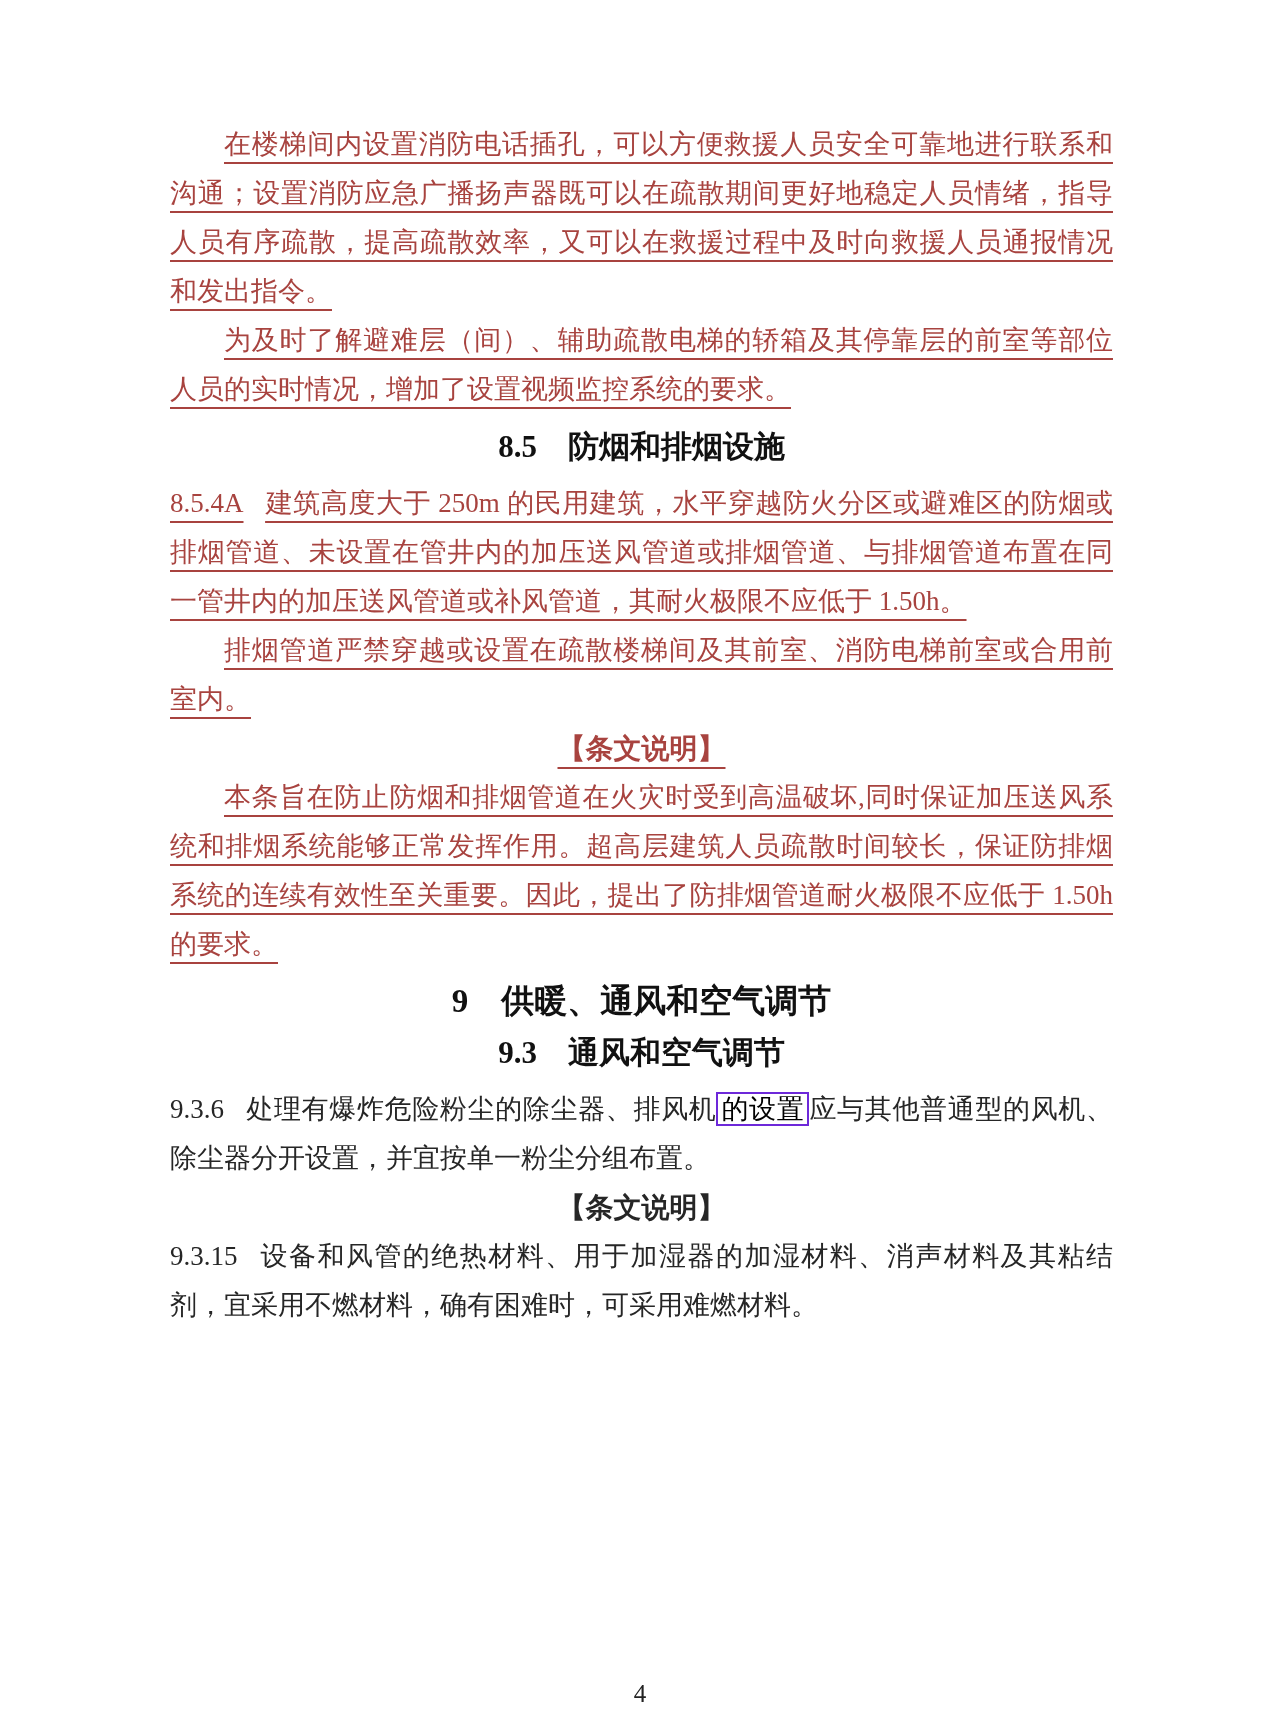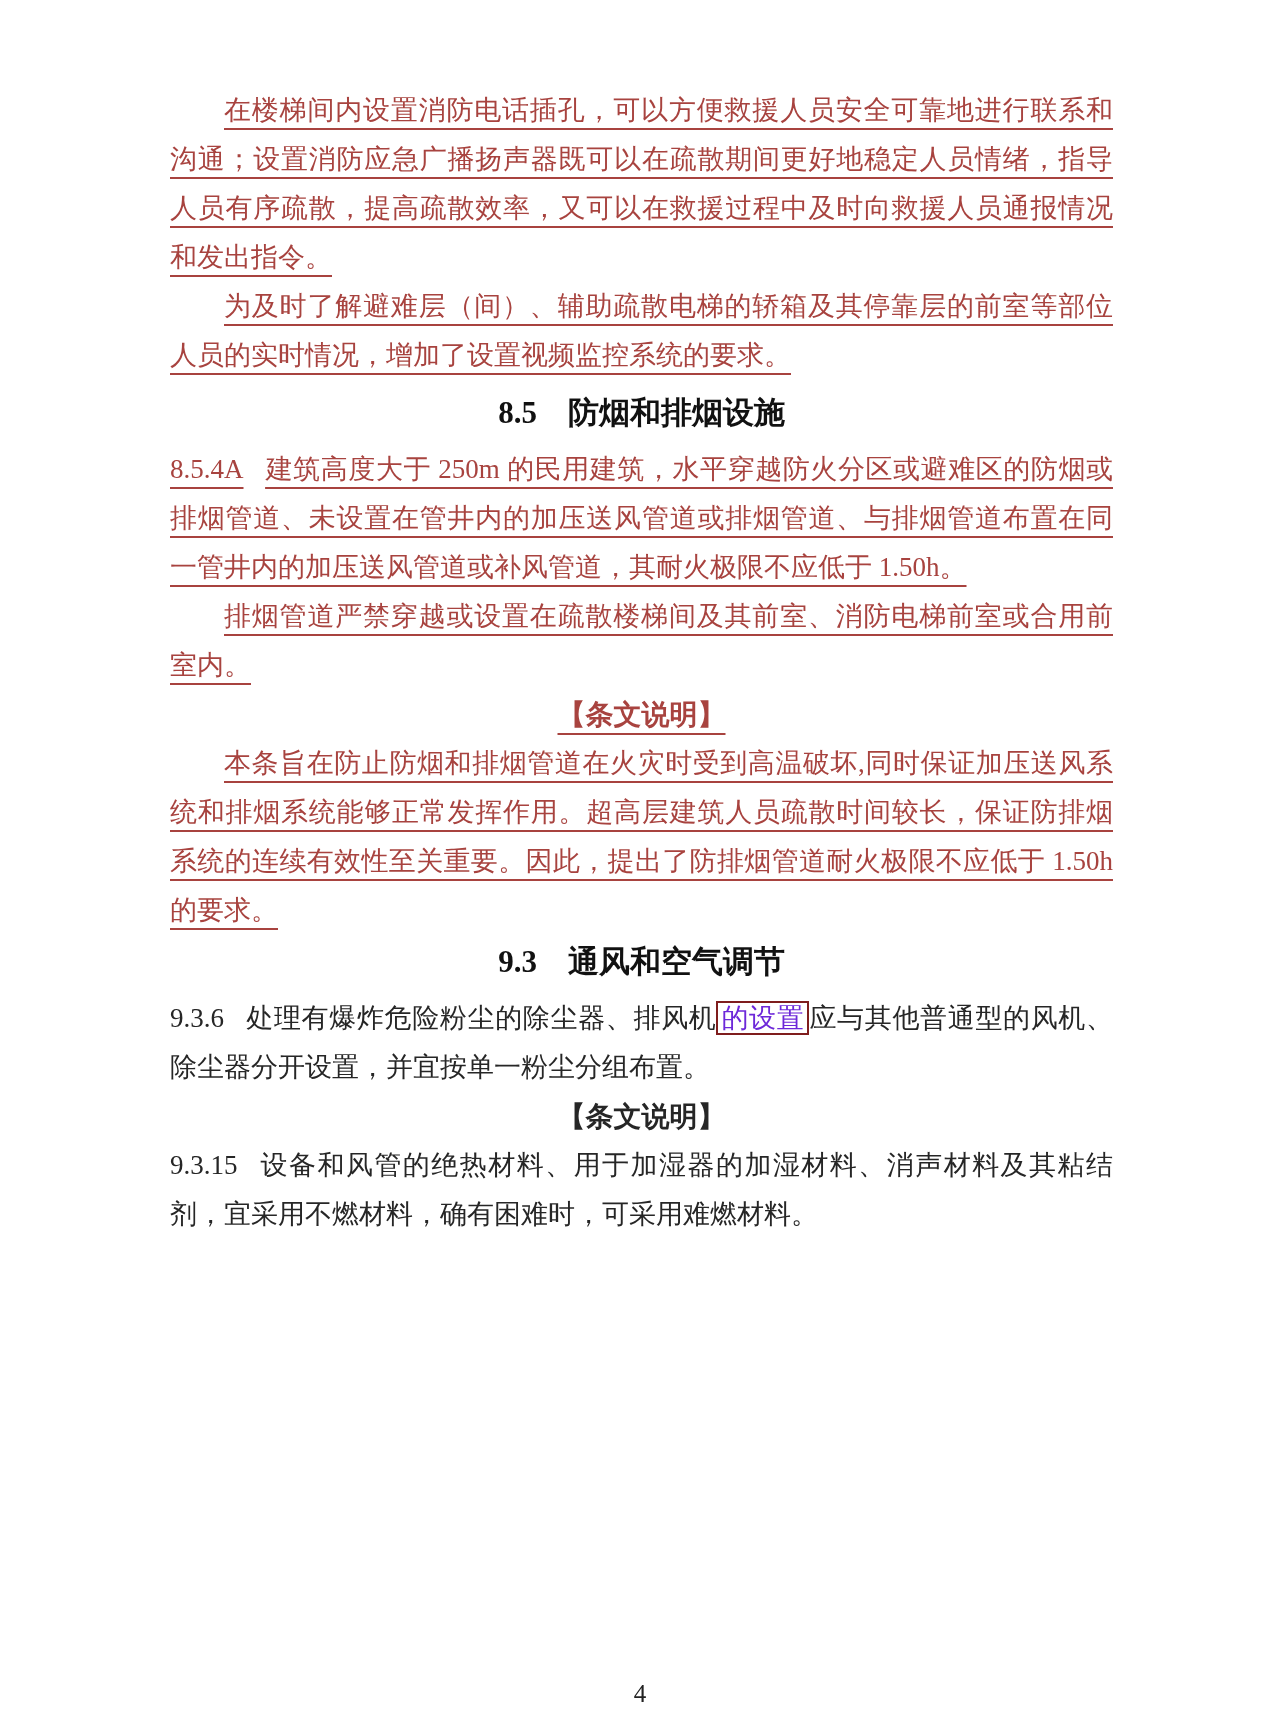--- a/index.html
+++ b/index.html
@@ -1,21 +1,21 @@
 <!DOCTYPE html>
 <html><head>
 <meta charset="utf-8">
 <style>
   html, body { margin: 0; padding: 0; background: #ffffff; }
   .doc {
     position: relative;
     width: 1280px;
     height: 1723px;
     box-sizing: border-box;
-    padding: 86px 167px 0 170px;
+    padding: 120px 167px 0 170px;
     background: #ffffff;
     font-family: "Liberation Serif", "DejaVu Serif", serif;
     color: #262626;
     overflow: hidden;
   }
   p.body-p {
     margin: 0;
     font-size: 27px;
     line-height: 49px;
     text-align: justify;
@@ -49,23 +49,23 @@
     line-height: 49px;
     text-align: center;
   }
   .note-label-red {
     color: #a8433f;
     text-decoration-line: underline;
     text-decoration-thickness: 1.5px;
     text-underline-offset: 9px;
   }
   .boxed {
-    border: 2px solid #7f1d1d;
+    border: 2px solid #6d28d9;
     padding: 0 3px;
-    color: #6d28d9;
+    color: #000000;
   }
   .ins-red {
     color: #a8433f;
     text-decoration-line: underline;
     text-decoration-thickness: 1.5px;
     text-underline-offset: 9px;
   }
   .m-top { margin-top: 6px; }
   .page-number {
     position: absolute;
@@ -93,20 +93,23 @@
   </div>
 
   <p class="body-p red u"><span class="clause-label">8.5.4A</span><span>建筑高度大于 250m 的民用建筑，水平穿越防火分区或避难区的防烟或排烟管道、未设置在管井内的加压送风管道或排烟管道、与排烟管道布置在同一管井内的加压送风管道或补风管道，其耐火极限不应低于 1.50h。</span></p>
 
   <p class="body-p red u indent">排烟管道严禁穿越或设置在疏散楼梯间及其前室、消防电梯前室或合用前室内。</p>
 
   <p class="note-label note-label-red">【条文说明】</p>
 
   <p class="body-p red u indent">本条旨在防止防烟和排烟管道在火灾时受到高温破坏,同时保证加压送风系统和排烟系统能够正常发挥作用。超高层建筑人员疏散时间较长，保证防排烟系统的连续有效性至关重要。因此，提出了防排烟管道耐火极限不应低于 1.50h 的要求。</p>
 
+  <div class="heading h-chapter">
+    <span class="hnum">9</span><span>供暖、通风和空气调节</span>
+  </div>
 
   <div class="heading h-sub2">
     <span class="hnum">9.3</span><span>通风和空气调节</span>
   </div>
 
   <p class="body-p m-top"><span class="clause-label">9.3.6</span><span>处理有爆炸危险粉尘的除尘器、排风机</span><span class="boxed">的设置</span><span>应与其他普通型的风机、除尘器分开设置，并宜按单一粉尘分组布置。</span></p>
 
   <p class="note-label">【条文说明】</p>
 
 

